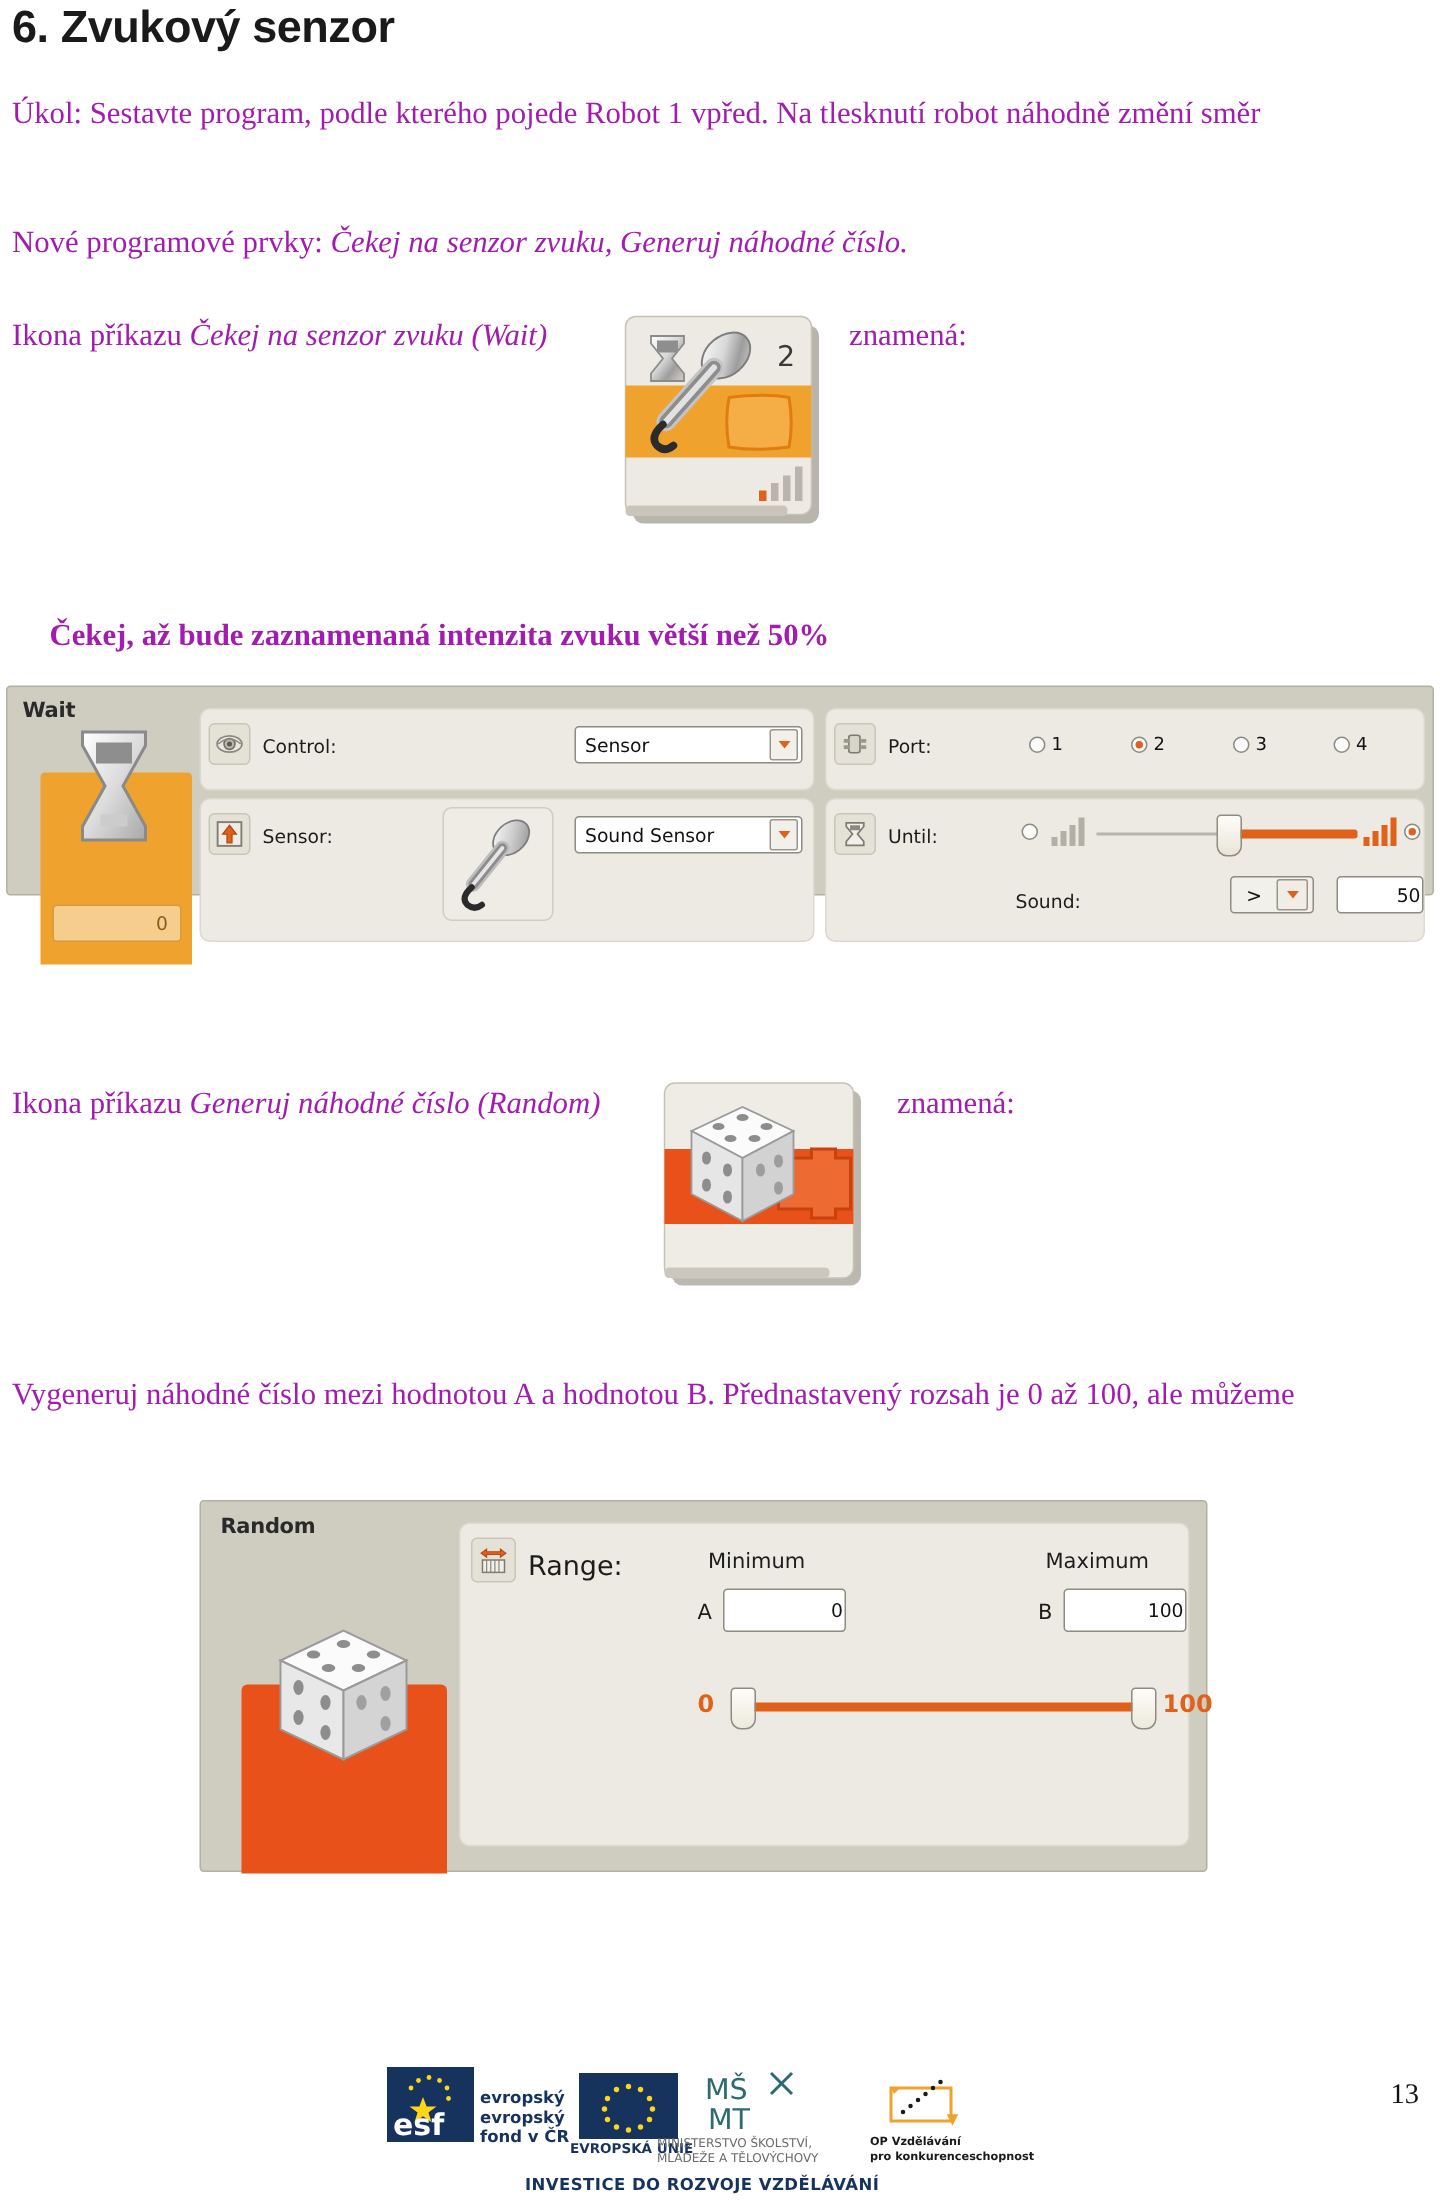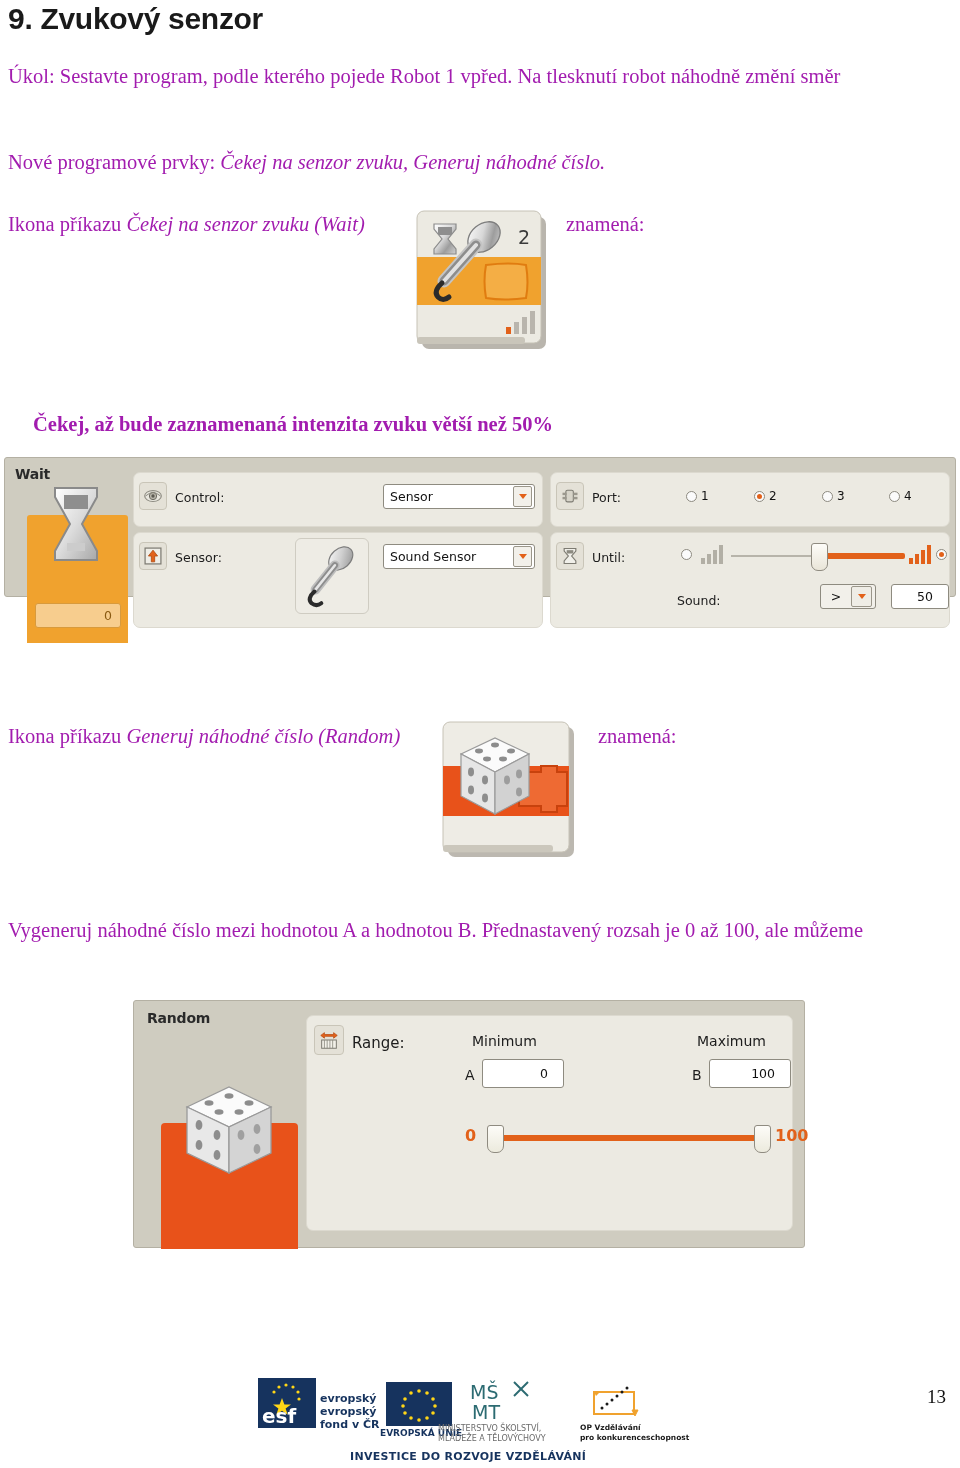--- a/index.html
+++ b/index.html
@@ -38,42 +38,42 @@
   .combo .txt{font-size:12.5px;padding-left:6px;color:#111;flex:1;
               font-family:"DejaVu Sans","Liberation Sans",sans-serif;white-space:nowrap;}
   .combo .arrow{width:17px;height:calc(100% - 4px);margin:2px;background:#f2f0ea;
                 border:1px solid #9a968a;border-radius:2px;display:flex;
                 align-items:center;justify-content:center;}
   .caret{width:0;height:0;border-left:4px solid transparent;border-right:4px solid transparent;
          border-top:5px solid #e2611a;}
 
   .numfield{position:absolute;background:#ffffff;border:1px solid #8e8b80;border-radius:3px;
             box-sizing:border-box;display:flex;align-items:center;justify-content:flex-end;
-            padding-right:15px;font-size:12.5px;
+            padding-right:1px;font-size:12.5px;
             font-family:"DejaVu Sans","Liberation Sans",sans-serif;color:#111;}
 
   .radio{position:absolute;width:11px;height:11px;border-radius:50%;
          background:#fbfbfb;border:1px solid #8d8a80;box-sizing:border-box;}
   .radio.on{background:#fbfbfb;}
   .radio.on::after{content:"";position:absolute;left:2px;top:2px;width:5px;height:5px;
                    border-radius:50%;background:#e2611a;}
   .radiolab{position:absolute;font-size:12px;color:#111;
             font-family:"DejaVu Sans","Liberation Sans",sans-serif;}
 
   
   .pageno{position:absolute;right:14px;top:1386px;font-size:19px;color:#111;}
   .footline{position:absolute;font-family:"DejaVu Sans","Liberation Sans",sans-serif;
             font-weight:bold;color:#16335e;}
 </style>
 </head>
 <body>
 
 <div class="page">
 
-  <div class="h1">9. Zvukový senzor</div>
+  <div class="h1">6. Zvukový senzor</div>
 
   <div class="para" style="left:8px;top:62px;width:944px;">Úkol: Sestavte program, podle kterého pojede Robot 1 vpřed. Na tlesknutí robot náhodně změní směr</div>
 
   <div class="para" style="left:8px;top:148px;width:944px;">
     <span>Nové programové prvky: </span><span class="it">Čekej na senzor zvuku, Generuj náhodné číslo.</span>
   </div>
 
   <div class="para" style="left:8px;top:210px;">
     <span>Ikona příkazu </span><span class="it">Čekej na senzor zvuku (Wait)</span>
   </div>
@@ -349,21 +349,21 @@
 
     <div class="group" style="left:172px;top:14px;width:487px;height:216px;"></div>
 
     <div class="icbox" style="left:180px;top:24px;width:30px;height:30px;">
       <svg viewBox="0 0 24 24" width="22" height="22">
         <path d="M3 7 L7 4 V6 H17 V4 L21 7 L17 10 V8 H7 V10 Z" fill="#e2611a" stroke="#b8480f" stroke-width="0.8"></path>
         <rect x="4" y="12" width="16" height="9" fill="#f2f0e9" stroke="#7d7b72" stroke-width="1.1"></rect>
         <path d="M7 12 V21 M10 12 V21 M13 12 V21 M16 12 V21" stroke="#8c8a80" stroke-width="0.9"></path>
       </svg>
     </div>
-    <div class="rowlabel" style="left:218px;top:33px;font-size:15px;">Range:</div>
+    <div class="rowlabel" style="left:218px;top:33px;font-size:18px;">Range:</div>
 
     <div class="rowlabel" style="left:338px;top:32px;font-size:14px;">Minimum</div>
     <div class="rowlabel" style="left:563px;top:32px;font-size:14px;">Maximum</div>
 
     <div class="rowlabel" style="left:331px;top:66px;font-size:14px;">A</div>
     <div class="numfield" style="left:348px;top:58px;width:82px;height:29px;">
       <span>0</span>
     </div>
 
     <div class="rowlabel" style="left:558px;top:66px;font-size:14px;">B</div>

